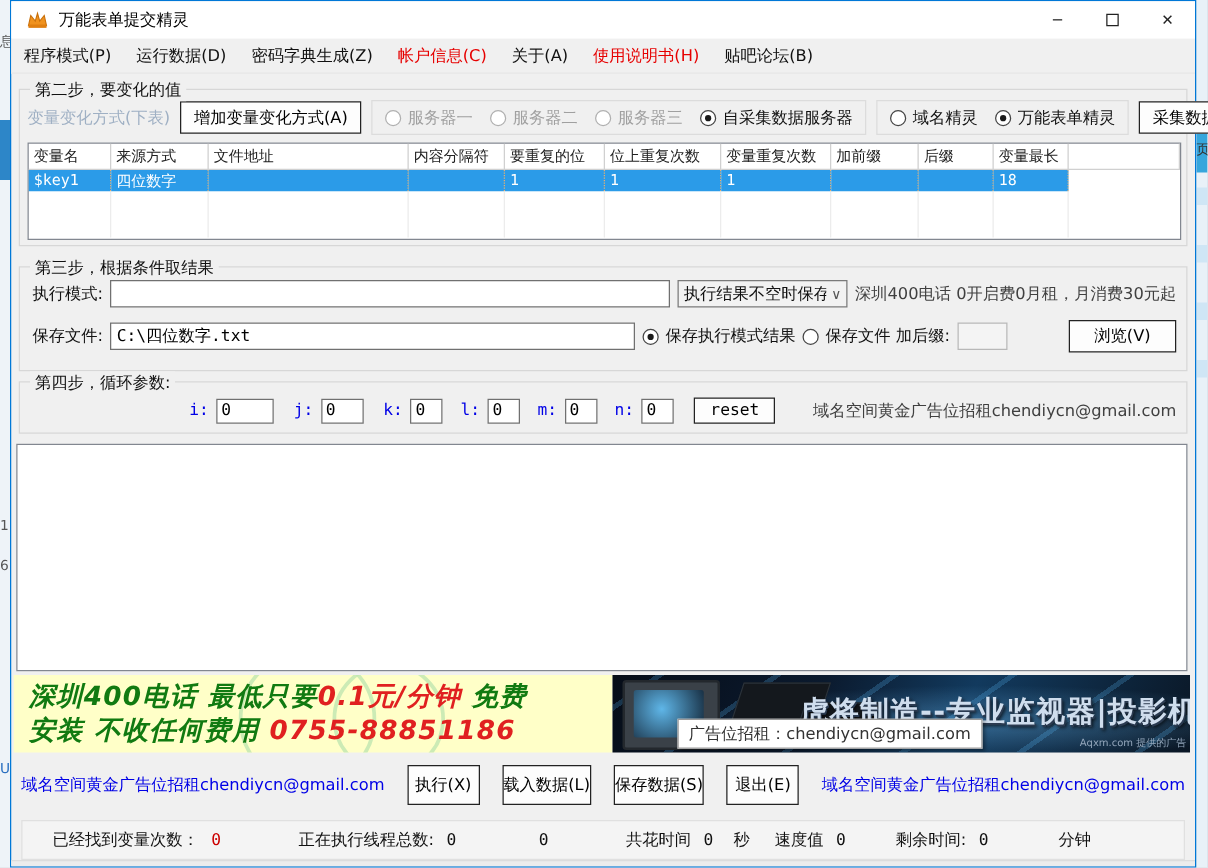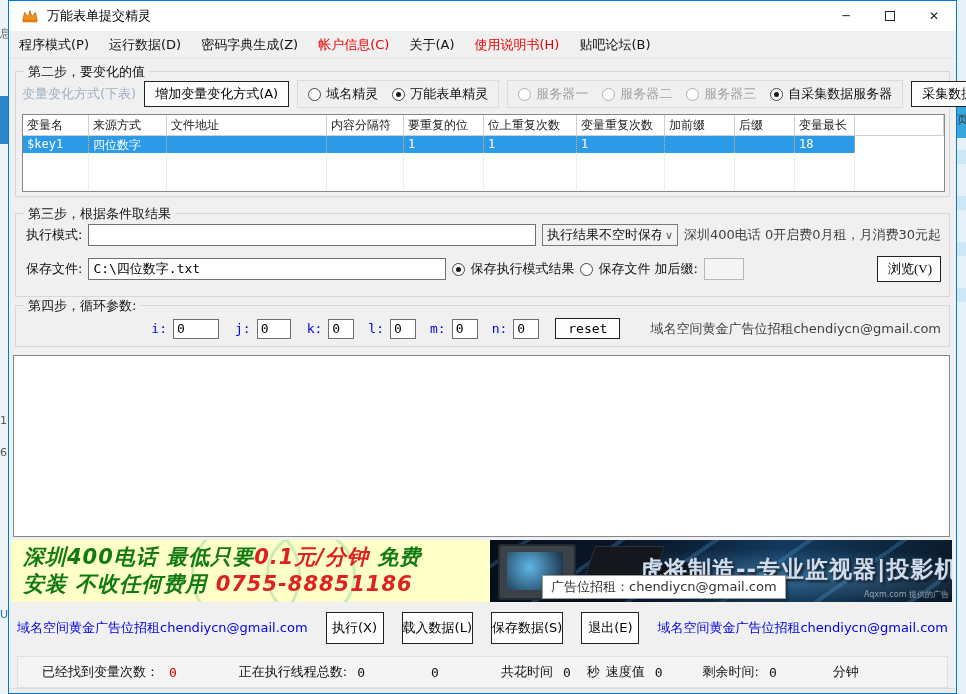--- a/index.html
+++ b/index.html
@@ -62,23 +62,23 @@
   .step3 { margin-top:16px; height:84px; flex:0 0 auto; }
   .s3-row { display:flex; align-items:center; margin:10px 8px 0 10px; gap:6px;justify-content:flex-end; }
   .field-label { font-size:13px; white-space:nowrap; }
   .tinput { height:22px; border:1px solid #707070; background:#fff; font-size:13px; padding:0 4px;
             font-family:"DejaVu Sans Mono","Liberation Mono",monospace; }
   .exec-input { width:460px; }
   .dropdown { height:22px; width:136px; border:1px solid #7a7a7a; background:#f2f2f2; display:flex; align-items:center; font-size:13px; padding:0 4px; gap:4px; }
   .dd-text { flex:1; white-space:nowrap; overflow:hidden; }
   .chev { color:#555; font-size:11px; }
   .bluelink { color:#404040; font-size:13px; white-space:nowrap; }
-  .savefile-input { width:358px; }
+  .savefile-input { width:420px; }
   .suffix-input { width:40px; background:#f4f4f4; border-color:#b8b8b8; }
-  .browse { margin-left:auto; width:64px; text-align:center;font-family:Liberation Serif, serif; }
+  .browse { margin-left:auto; width:86px; text-align:center; }
 
   
   .step4 { margin-top:8px; height:42px; flex:0 0 auto; }
   .s4-row { display:flex; align-items:center; margin:12px 8px 0 10px; gap:6px; }
   .param-label { color:#0000e6; font-family:"DejaVu Sans Mono","Liberation Mono",monospace; font-size:13px; }
   .pinput { height:20px; border:1px solid #707070; background:#fff; font-size:13px; padding:0 3px; font-family:"DejaVu Sans Mono","Liberation Mono",monospace; }
   .reset-btn { font-family:"DejaVu Sans Mono","Liberation Mono",monospace; padding:2px 12px; }
 
   .bigtext { margin:8px 6px 0 4px; height:182px; background:#fff; border:1px solid #828790; flex:0 0 auto; }
 
@@ -161,44 +161,44 @@
     <span class="menu-item">贴吧论坛(B)</span>
   </div>
 
   <div class="groupbox step2">
     <span class="gb-legend">第二步，要变化的值</span>
     <div class="s2-row">
       <span class="hint-label">变量变化方式(下表)</span>
       <button class="btn">增加变量变化方式(A)</button>
       <div class="radio-cluster">
         <span class="radio-wrap">
+          <span class="radio disabled"></span>
+          <span class="lbl-disabled">服务器一</span>
+        </span>
+        <span class="radio-wrap">
+          <span class="radio disabled"></span>
+          <span class="lbl-disabled">服务器二</span>
+        </span>
+        <span class="radio-wrap">
+          <span class="radio disabled"></span>
+          <span class="lbl-disabled">服务器三</span>
+        </span>
+        <span class="radio-wrap">
+          <span class="radio checked"></span>
+          <span>自采集数据服务器</span>
+        </span>
+      </div>
+      <div class="radio-cluster">
+        <span class="radio-wrap">
           <span class="radio"></span>
           <span>域名精灵</span>
         </span>
         <span class="radio-wrap">
           <span class="radio checked"></span>
           <span>万能表单精灵</span>
-        </span>
-      </div>
-      <div class="radio-cluster">
-        <span class="radio-wrap">
-          <span class="radio disabled"></span>
-          <span class="lbl-disabled">服务器一</span>
-        </span>
-        <span class="radio-wrap">
-          <span class="radio disabled"></span>
-          <span class="lbl-disabled">服务器二</span>
-        </span>
-        <span class="radio-wrap">
-          <span class="radio disabled"></span>
-          <span class="lbl-disabled">服务器三</span>
-        </span>
-        <span class="radio-wrap">
-          <span class="radio checked"></span>
-          <span>自采集数据服务器</span>
         </span>
       </div>
       <button class="btn" style="margin-left:auto;">采集数据(C)</button>
     </div>
 
     <div class="vtable">
       <div class="vt-head">
         <div>变量名</div>
         <div>来源方式</div>
         <div>文件地址</div>
@@ -324,21 +324,21 @@
     <span class="st-val st-red">0</span>
     <span class="st-gap"></span>
     <span>正在执行线程总数:</span>
     <span class="st-val">0</span>
     <span class="st-gap"></span>
     <span class="st-val">0</span>
     <span class="st-gap"></span>
     <span>共花时间</span>
     <span class="st-val">0</span>
     <span>秒</span>
-    <span style="margin-left:0;">速度值</span>
+    <span style="margin-left:14px;">速度值</span>
     <span class="st-val">0</span>
     <span style="margin-left:24px;">剩余时间:</span>
     <span class="st-val">0</span>
     <span style="margin-left:40px;">分钟</span>
   </div>
 
   <div class="bottom-strip"></div>
 </div>
 
 </body></html>

